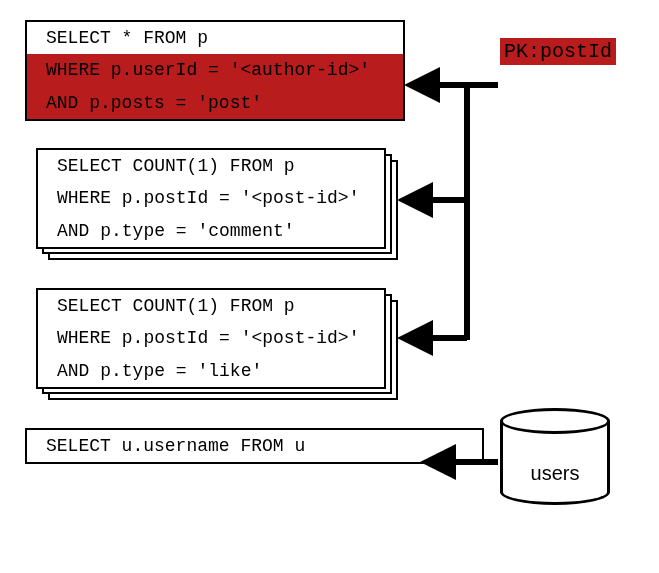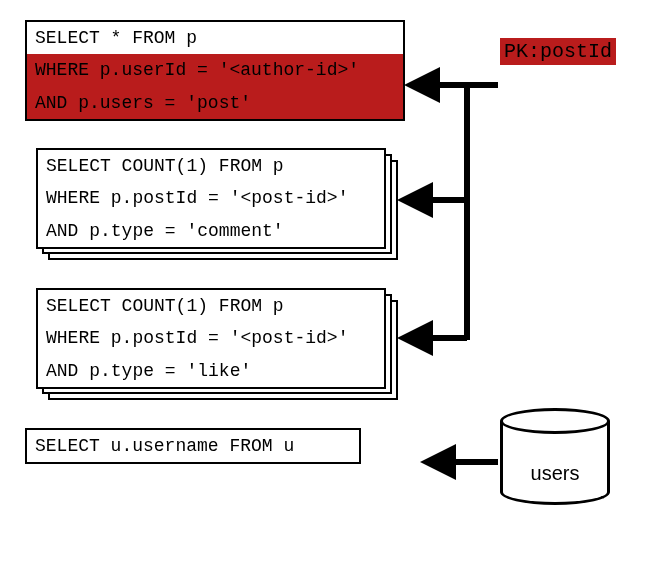--- a/index.html
+++ b/index.html
@@ -11,21 +11,21 @@
     position: relative;
     background: #fff;
   }
   .query-box {
     position: absolute;
     border: 2px solid #000;
     background: #fff;
     line-height: 1.8;
   }
   .query-line {
-    padding: 0 8px;
+    padding: 0 19px;
     white-space: nowrap;
   }
   .hl {
     background: #b91c1c;
   }
   .stack-shadow {
     position: absolute;
     border: 2px solid #000;
     background: #fff;
   }
@@ -83,40 +83,40 @@
     width: 659px; height: 573px;
     pointer-events: none;
   }
 </style>
 </head>
 <body>
 
 <div class="query-box" style="left:25px; top:20px; width:380px;">
   <div class="query-line">SELECT * FROM p</div>
   <div class="query-line hl">WHERE p.userId = '&lt;author-id&gt;'</div>
-  <div class="query-line hl">AND p.users = 'post'</div>
+  <div class="query-line hl">AND p.posts = 'post'</div>
 </div>
 
 <div class="stack-shadow" style="left:48px; top:160px; width:350px; height:100px;"></div>
 <div class="stack-shadow" style="left:42px; top:154px; width:350px; height:100px;"></div>
 <div class="query-box" style="left:36px; top:148px; width:350px;">
   <div class="query-line">SELECT COUNT(1) FROM p</div>
   <div class="query-line">WHERE p.postId = '&lt;post-id&gt;'</div>
   <div class="query-line">AND p.type = 'comment'</div>
 </div>
 
 <div class="stack-shadow" style="left:48px; top:300px; width:350px; height:100px;"></div>
 <div class="stack-shadow" style="left:42px; top:294px; width:350px; height:100px;"></div>
 <div class="query-box" style="left:36px; top:288px; width:350px;">
   <div class="query-line">SELECT COUNT(1) FROM p</div>
   <div class="query-line">WHERE p.postId = '&lt;post-id&gt;'</div>
   <div class="query-line">AND p.type = 'like'</div>
 </div>
 
-<div class="query-box" style="left:25px; top:428px; width:336px;">
+<div class="query-box" style="left:25px; top:428px; width:459px;">
   <div class="query-line">SELECT u.username FROM u</div>
 </div>
 
 <div class="db" style="left:500px; top:30px;">
   <div style="text-align:center;">
     <span class="db-pk hl">PK:postId</span>
   </div>
 </div>
 
 <div class="db" style="left:500px; top:408px;">

